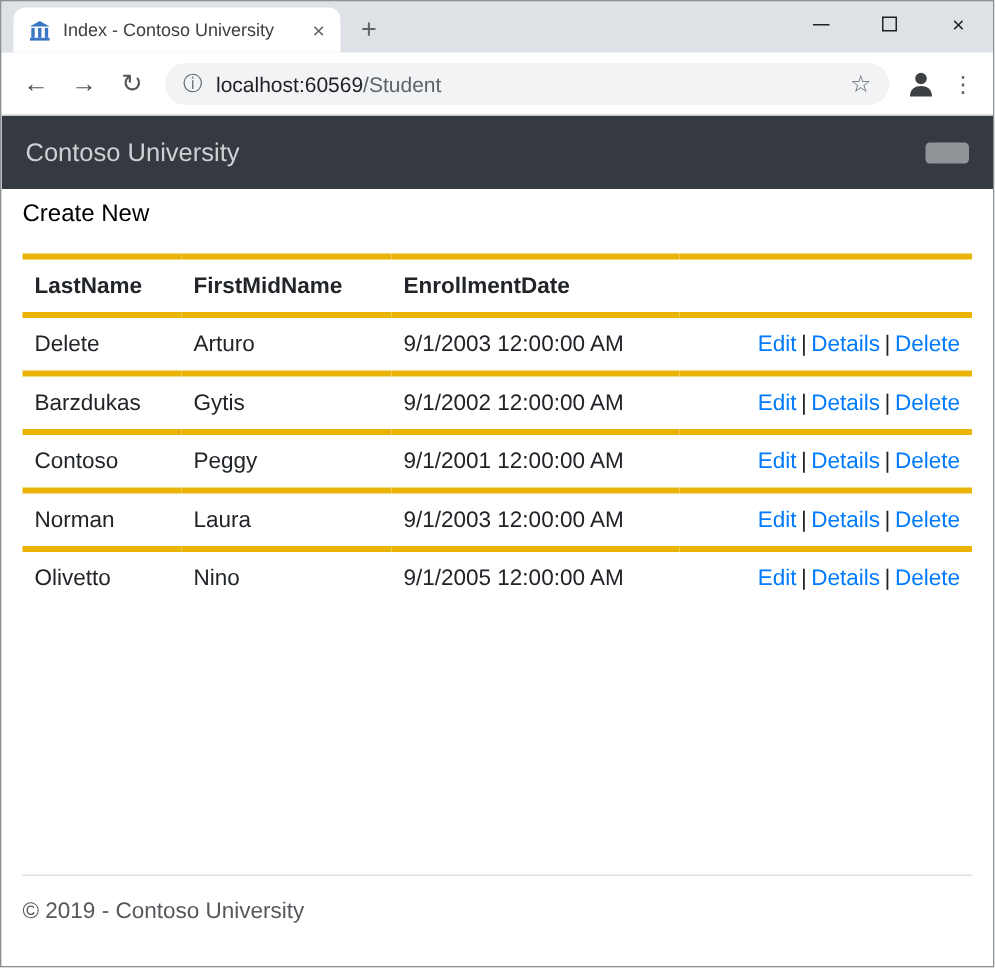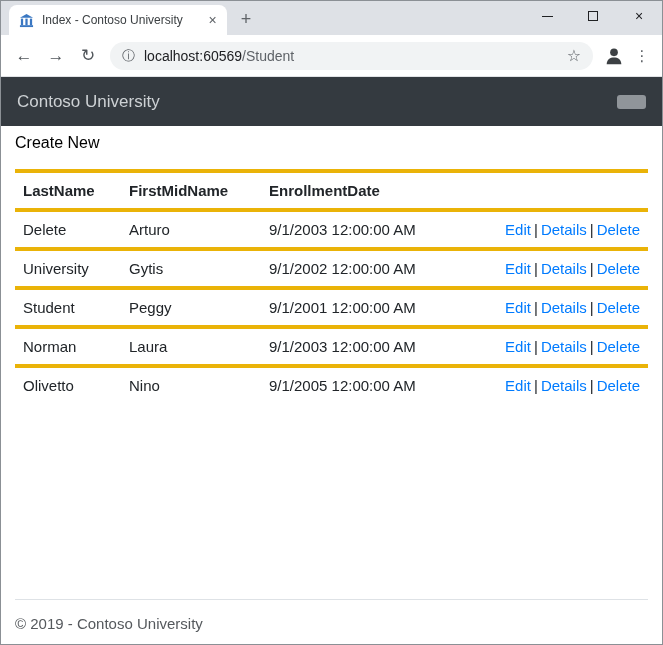--- a/index.html
+++ b/index.html
@@ -103,21 +103,21 @@
   .grid th { font-weight: 700; }
   .grid th.c1, .grid td.c1 { width: 106px; }
   .grid th.c2, .grid td.c2 { width: 140px; }
   .grid td.actions { text-align: right; white-space: nowrap; width: 195px; }
   .action { color: #007bff; text-decoration: none; }
   .sep { color: #212529; margin: 0 3px; }
 
   .footer {
     margin-top: auto;
     border-top: 1px solid #dee2e6;
-    padding: 15px 0 12px;
+    padding: 15px 0 28px;
     font-size: 15px; color: #55595d;
   }
 </style>
 </head>
 <body>
 
 <div class="window">
 
   <div class="tabstrip">
     <div class="tab">
@@ -183,27 +183,27 @@
           </tr>
         </thead>
         <tbody>
           <tr>
             <td class="c1">Delete</td>
             <td class="c2">Arturo</td>
             <td>9/1/2003 12:00:00 AM</td>
             <td class="actions"><a class="action" href="#">Edit</a><span class="sep">|</span><a class="action" href="#">Details</a><span class="sep">|</span><a class="action" href="#">Delete</a></td>
           </tr>
           <tr>
-            <td class="c1">University</td>
+            <td class="c1">Barzdukas</td>
             <td class="c2">Gytis</td>
             <td>9/1/2002 12:00:00 AM</td>
             <td class="actions"><a class="action" href="#">Edit</a><span class="sep">|</span><a class="action" href="#">Details</a><span class="sep">|</span><a class="action" href="#">Delete</a></td>
           </tr>
           <tr>
-            <td class="c1">Student</td>
+            <td class="c1">Contoso</td>
             <td class="c2">Peggy</td>
             <td>9/1/2001 12:00:00 AM</td>
             <td class="actions"><a class="action" href="#">Edit</a><span class="sep">|</span><a class="action" href="#">Details</a><span class="sep">|</span><a class="action" href="#">Delete</a></td>
           </tr>
           <tr>
             <td class="c1">Norman</td>
             <td class="c2">Laura</td>
             <td>9/1/2003 12:00:00 AM</td>
             <td class="actions"><a class="action" href="#">Edit</a><span class="sep">|</span><a class="action" href="#">Details</a><span class="sep">|</span><a class="action" href="#">Delete</a></td>
           </tr>

